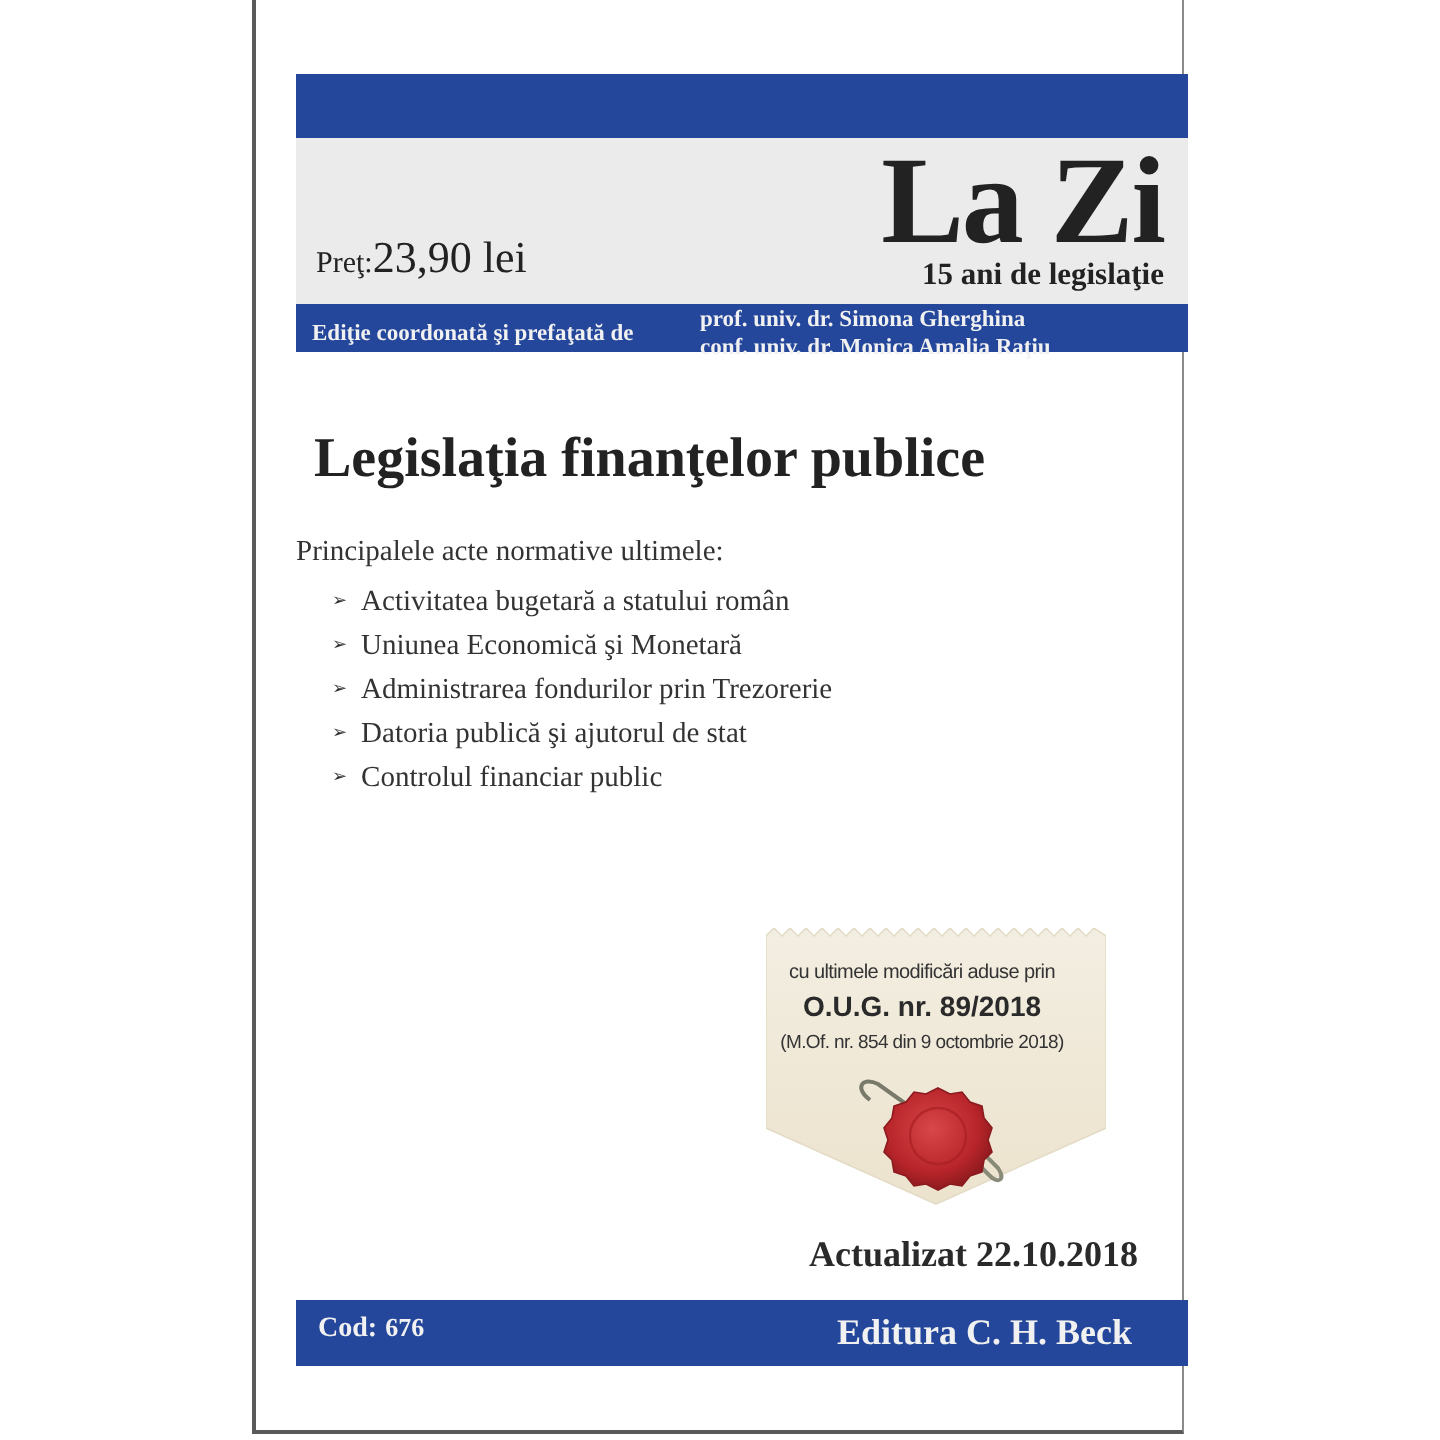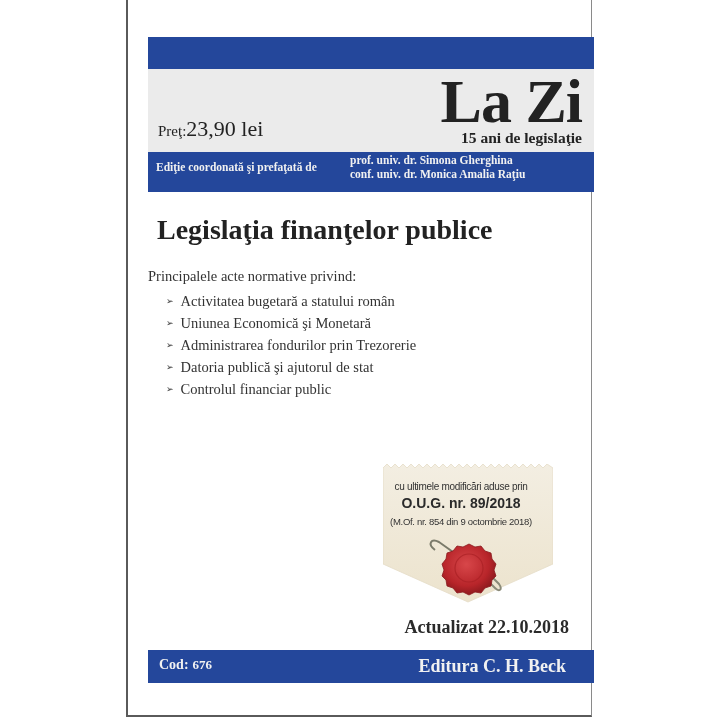--- a/index.html
+++ b/index.html
@@ -1,21 +1,21 @@
 <!DOCTYPE html>
 <html><head>
 <meta charset="utf-8">
 <style>
   html, body { margin:0; padding:0; }
   body { width:720px; height:720px; background:#ffffff; position:relative; overflow:hidden; font-family:"Liberation Serif", serif; }
   .book { position:absolute; left:126px; top:0; width:466px; height:717px; border-left:2px solid #5a5a5a; border-right:1px solid #8a8a8a; border-bottom:2px solid #5a5a5a; background:#ffffff; box-sizing:border-box; }
   .band { position:absolute; background:#24479b; }
   .band-top { left:20px; top:37px; width:446px; height:32px; }
   .gray { position:absolute; left:20px; top:69px; width:446px; height:83px; background:#ebebeb; }
-  .band-editors { left:20px; top:152px; width:446px; height:40px; color:#f1f1f1; font-weight:bold; }
+  .band-editors { left:20px; top:152px; width:446px; height:24px; color:#f1f1f1; font-weight:bold; }
   .band-bottom { left:20px; top:650px; width:446px; height:33px; color:#f1f1f1; font-weight:bold; }
   .price { position:absolute; left:10px; top:47px; color:#222; font-weight:normal; white-space:nowrap; }
   .price .lbl { font-size:15px; }
   .price .val { font-size:22px; }
   .series { position:absolute; right:12px; top:0px; text-align:right; color:#222; font-weight:bold; }
   .series .name { font-size:62px; line-height:58px; letter-spacing:-1px; display:block; margin-top:3px; }
   .series .tag { font-size:15.5px; display:block; margin-top:-1px; }
   .ed-lbl { position:absolute; left:8px; top:9px; font-size:11.5px; white-space:nowrap; }
   .ed-names { position:absolute; left:202px; top:1px; font-size:11.5px; line-height:14px; white-space:nowrap; }
   .title { position:absolute; left:29px; top:214px; font-size:28px; font-weight:bold; color:#222; white-space:nowrap; margin:0; }
@@ -55,21 +55,21 @@
   <div class="band band-editors">
     <span class="ed-lbl">Ediţie coordonată şi prefaţată de</span>
     <div class="ed-names">
       <div>prof. univ. dr. Simona Gherghina</div>
       <div>conf. univ. dr. Monica Amalia Raţiu</div>
     </div>
   </div>
 
   <h1 class="title">Legislaţia finanţelor publice</h1>
 
-  <div class="intro">Principalele acte normative privind:</div>
+  <div class="intro">Principalele acte normative ultimele:</div>
 
   <ul class="list">
     <li>
         <span class="bullet">➢</span>
         <span>Activitatea bugetară a statului român</span>
       </li>
     <li>
         <span class="bullet">➢</span>
         <span>Uniunea Economică şi Monetară</span>
       </li>

